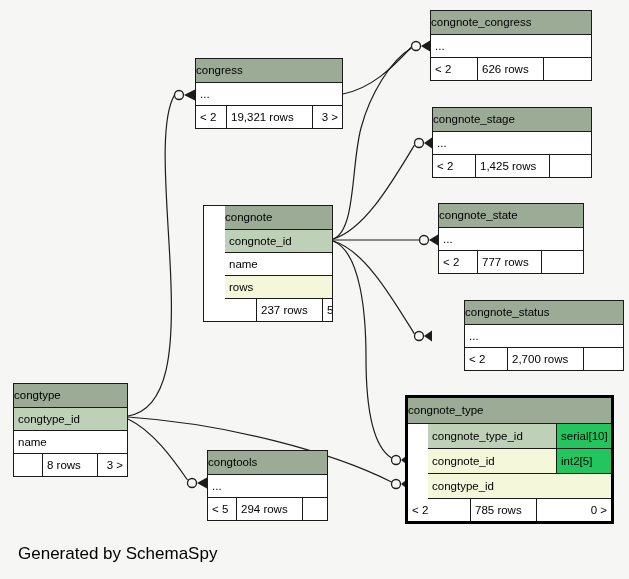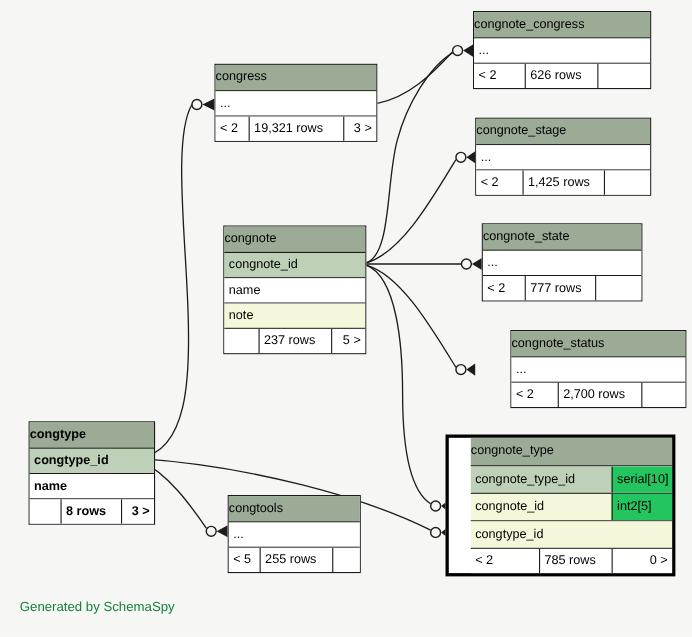--- a/index.html
+++ b/index.html
@@ -19,23 +19,23 @@
        border-bottom:1px solid #1a1a1a;white-space:nowrap;overflow:hidden;box-sizing:border-box;}
   .row.pk{background:#bed1b8;}
   .row.idx{background:#f4f7da;}
   .row.cols{display:flex;padding-left:0;}
   .row.cols .cname{flex:0 0 128px;padding-left:4px;box-sizing:border-box;}
   .row.cols .ctype{flex:1;background:#22c55e;border-left:1px solid #1a1a1a;padding-left:4px;}
   .ftr{display:flex;height:22px;line-height:22px;background:#fff;}
   .ftr .cell{box-sizing:border-box;padding:0 4px;white-space:nowrap;overflow:hidden;}
   .ftr .cell + .cell{border-left:1px solid #1a1a1a;}
   .ftr .next{text-align:right;}
-  .tbl.focus .row{height:25px;line-height:25px;}
+  .tbl.focus .row{height:25px;line-height:25px;margin-left:20px;}
   .tbl.focus .hdr{height:25px;line-height:25px;}
-  .note{position:absolute;left:18px;top:544px;font-size:12px;color:#15803d;z-index:2;}
+  .note{position:absolute;left:18px;top:544px;font-size:17px;color:#000000;z-index:2;}
 </style>
 </head>
 <body>
 
 <div class="canvas">
 
   <svg class="edges" width="629" height="579">
     <g>
       <path class="link" d="M 128 416 C 170 409 173 345 171 285 C 169 215 157 125 174.5 95"></path>
       <circle class="dot" cx="179" cy="95" r="4.5"></circle>
@@ -124,54 +124,54 @@
   <div class="tbl" style="left:432px;top:300px;width:160px;margin-left:32px;">
     <div class="hdr">congnote_status</div>
     <div class="row">...</div>
     <div class="ftr">
       <div class="cell prev" style="width:42px">&lt; 2</div>
       <div class="cell mid" style="width:76px">2,700 rows</div>
       <div class="cell next" style="flex:1"></div>
     </div>
   </div>
 
-  <div class="tbl" style="left:203px;top:205px;width:130px;">
+  <div class="tbl" style="left:203px;top:205px;width:130px;padding-left:21px;">
     <div class="hdr">congnote</div>
     <div class="row pk">congnote_id</div>
     <div class="row">name</div>
-    <div class="row idx">note</div>
+    <div class="row idx">rows</div>
     <div class="ftr">
       <div class="cell prev" style="width:31px"></div>
       <div class="cell mid" style="width:66px">237 rows</div>
       <div class="cell next" style="flex:1">5 &gt;</div>
     </div>
   </div>
 
-  <div class="tbl" style="left:26px;top:383px;width:115px;font-weight:bold;">
+  <div class="tbl" style="left:13px;top:383px;width:115px;">
     <div class="hdr">congtype</div>
     <div class="row pk">congtype_id</div>
     <div class="row">name</div>
     <div class="ftr">
       <div class="cell prev" style="width:28px"></div>
       <div class="cell mid" style="width:55px">8 rows</div>
       <div class="cell next" style="flex:1">3 &gt;</div>
     </div>
   </div>
 
   <div class="tbl" style="left:207px;top:450px;width:121px;">
     <div class="hdr">congtools</div>
     <div class="row">...</div>
     <div class="ftr">
       <div class="cell prev" style="width:28px">&lt; 5</div>
-      <div class="cell mid" style="width:66px">255 rows</div>
+      <div class="cell mid" style="width:66px">294 rows</div>
       <div class="cell next" style="flex:1"></div>
     </div>
   </div>
 
-  <div class="tbl focus" style="left:405px;top:395px;width:209px;padding-left:20px;">
+  <div class="tbl focus" style="left:405px;top:395px;width:209px;">
     <div class="hdr">congnote_type</div>
     <div class="row pk cols">
       <div class="cname">congnote_type_id</div>
       <div class="ctype">serial[10]</div>
     </div>
     <div class="row idx cols">
       <div class="cname">congnote_id</div>
       <div class="ctype">int2[5]</div>
     </div>
     <div class="row idx cols">

